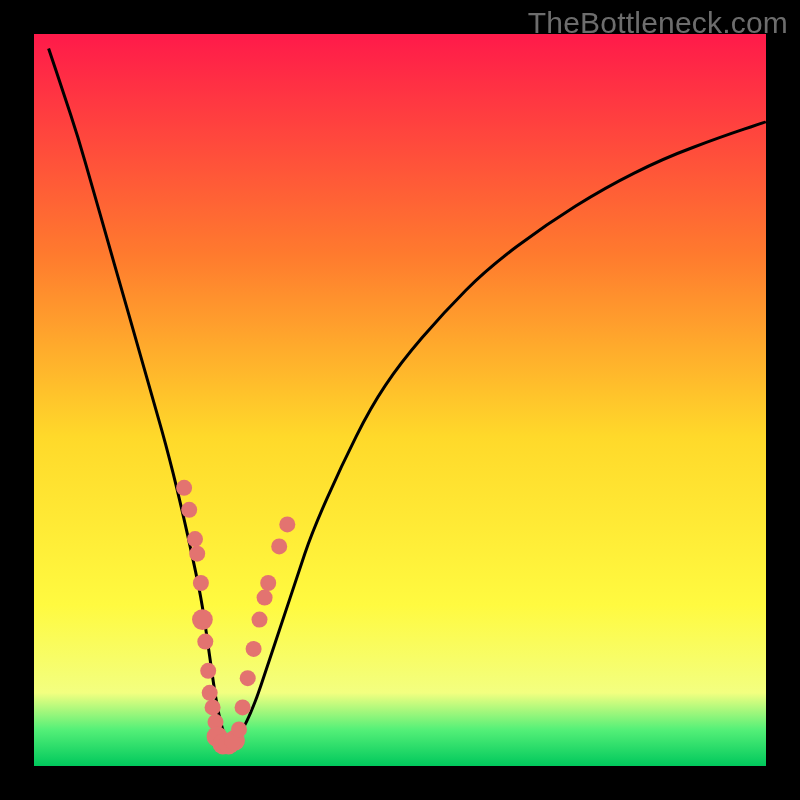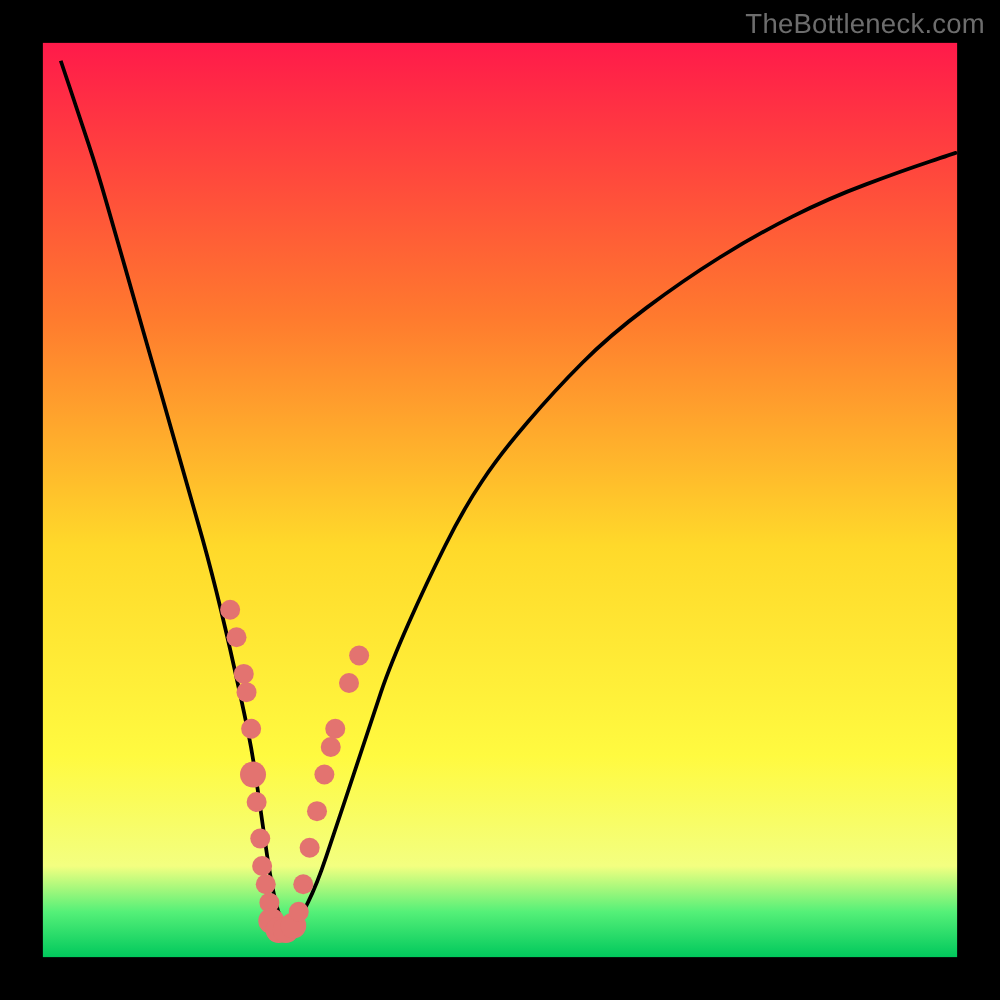--- a/index.html
+++ b/index.html
@@ -25,21 +25,21 @@
     top: 34px;
     width: 732px;
     height: 732px;
     overflow: hidden;
   }
   .watermark {
     position: absolute;
     right: 12px;
     top: 6px;
     color: #6d6d6d;
-    font-size: 22px;
+    font-size: 30px;
     font-weight: 500;
     letter-spacing: 0.2px;
   }
   svg.curve {
     position: absolute;
     left: 0; top: 0;
     width: 732px; height: 732px;
   }
 </style>
 </head>

